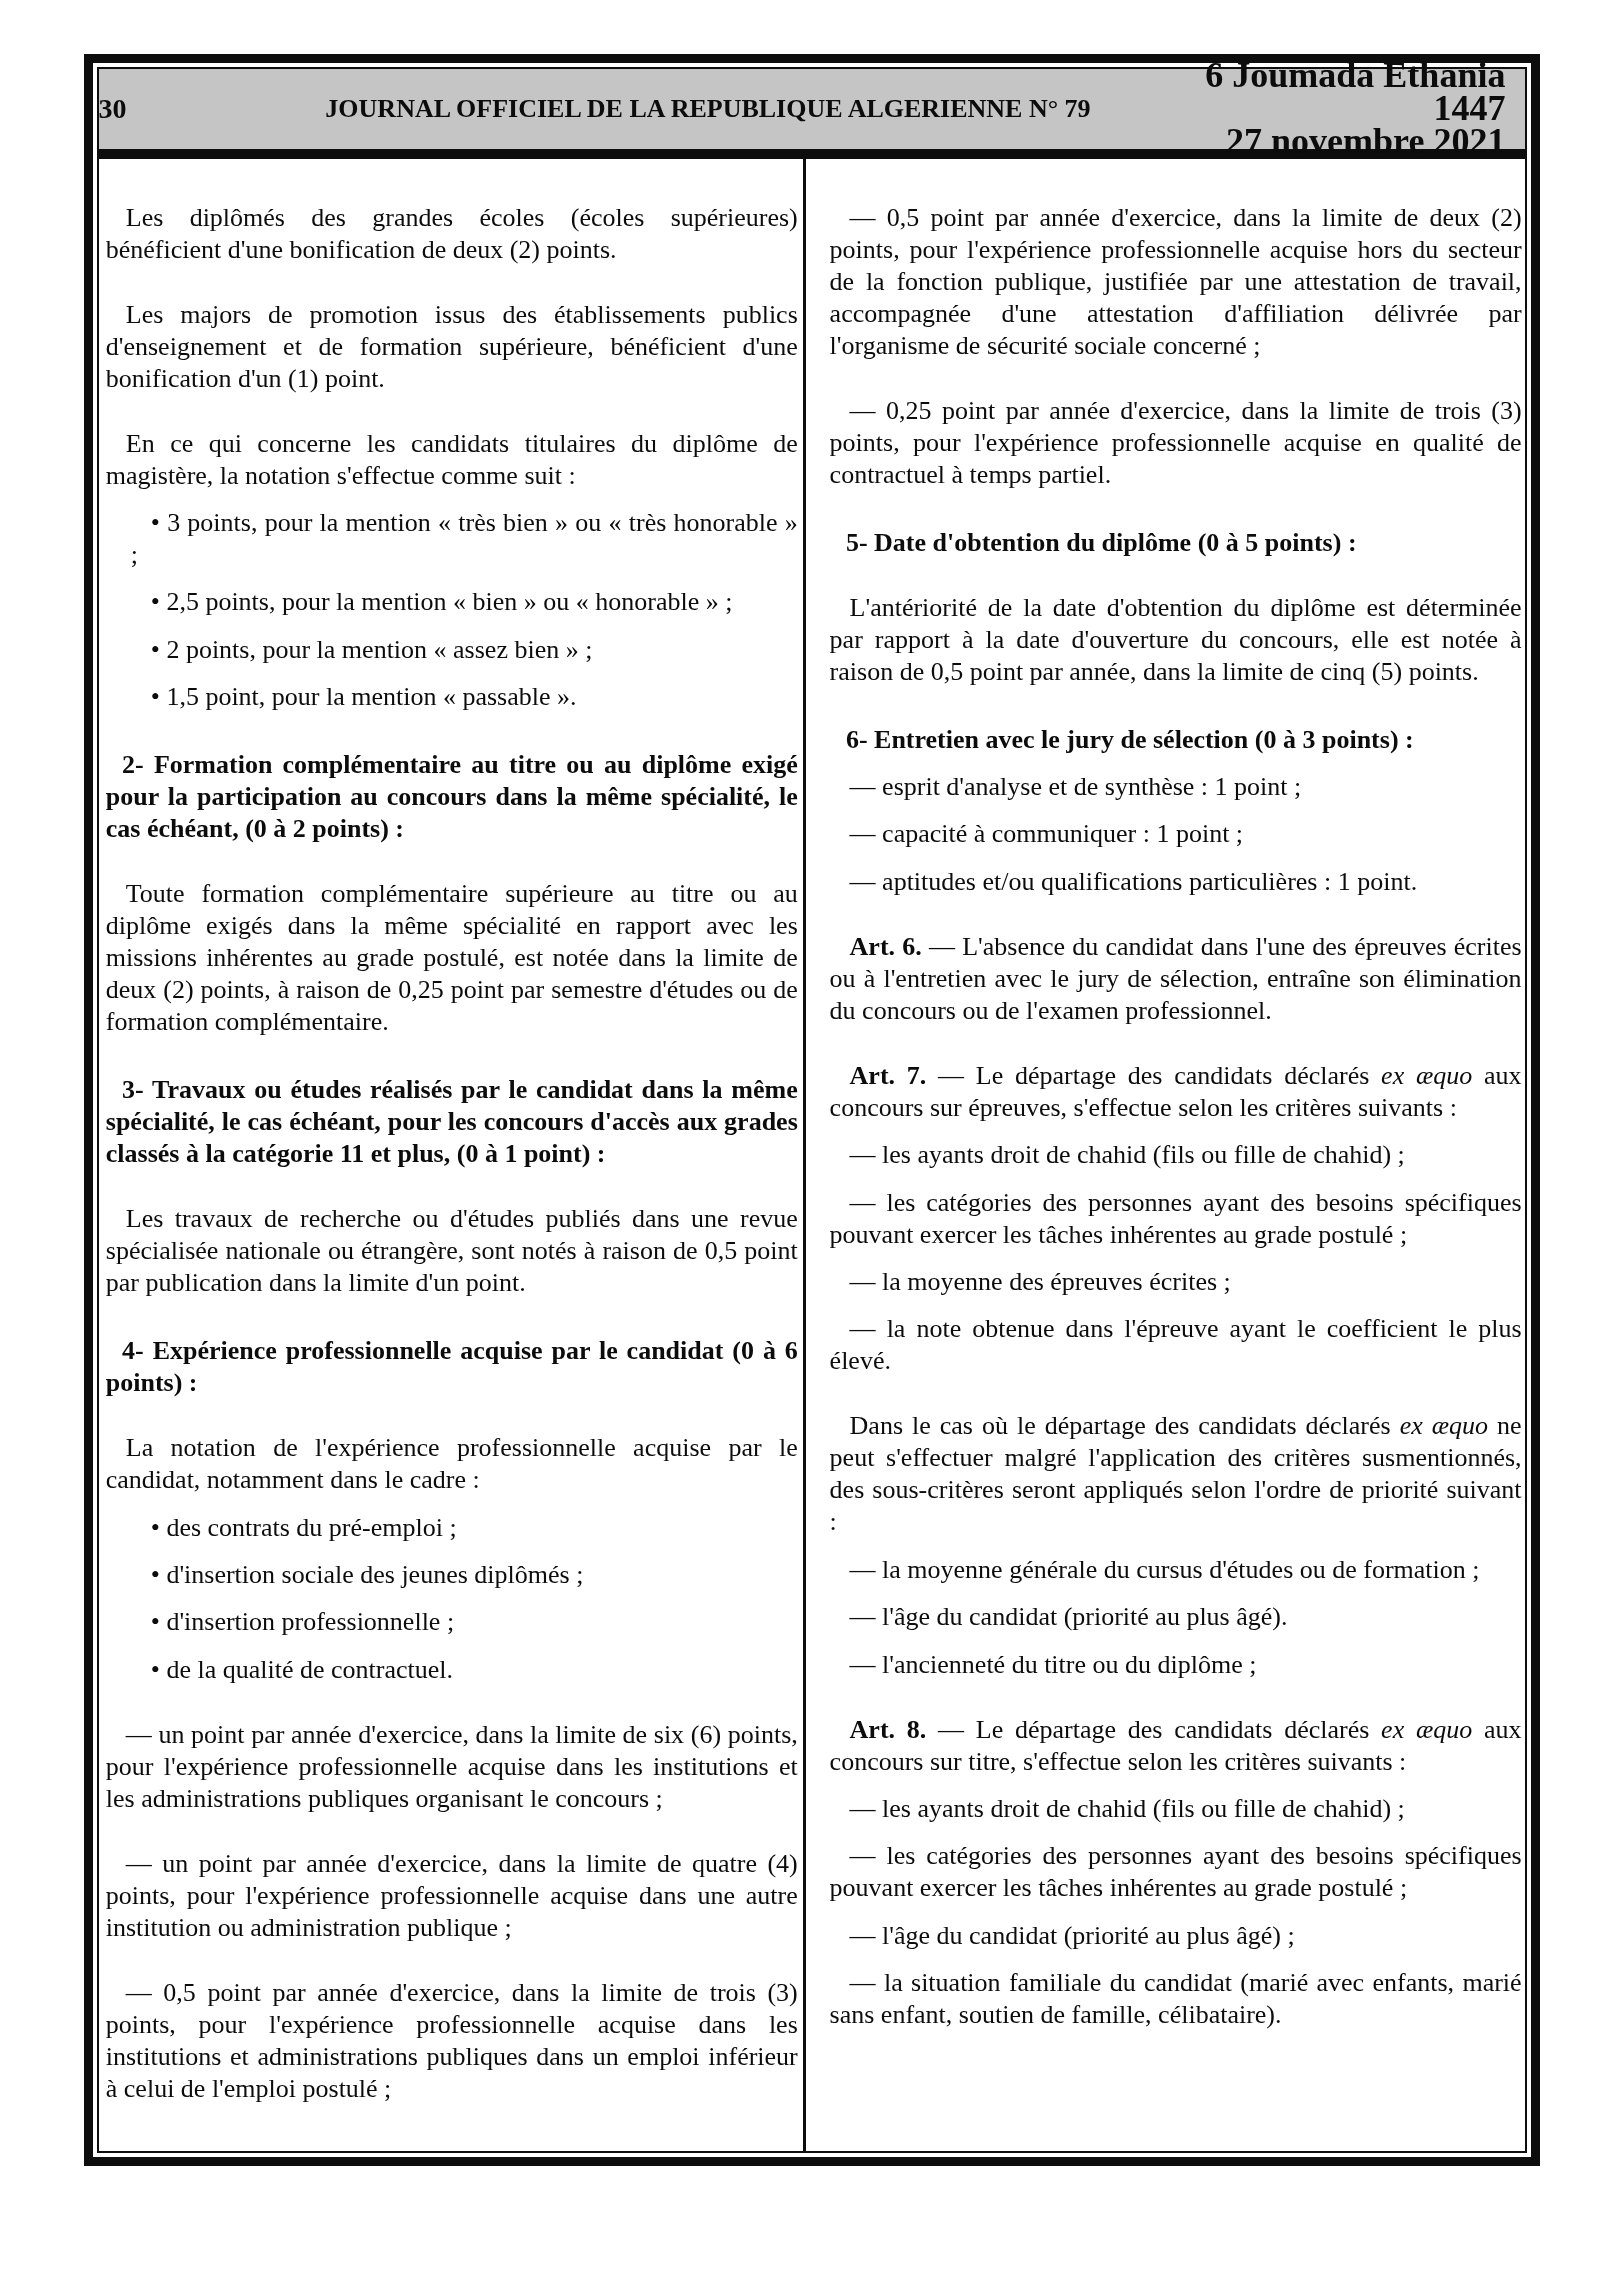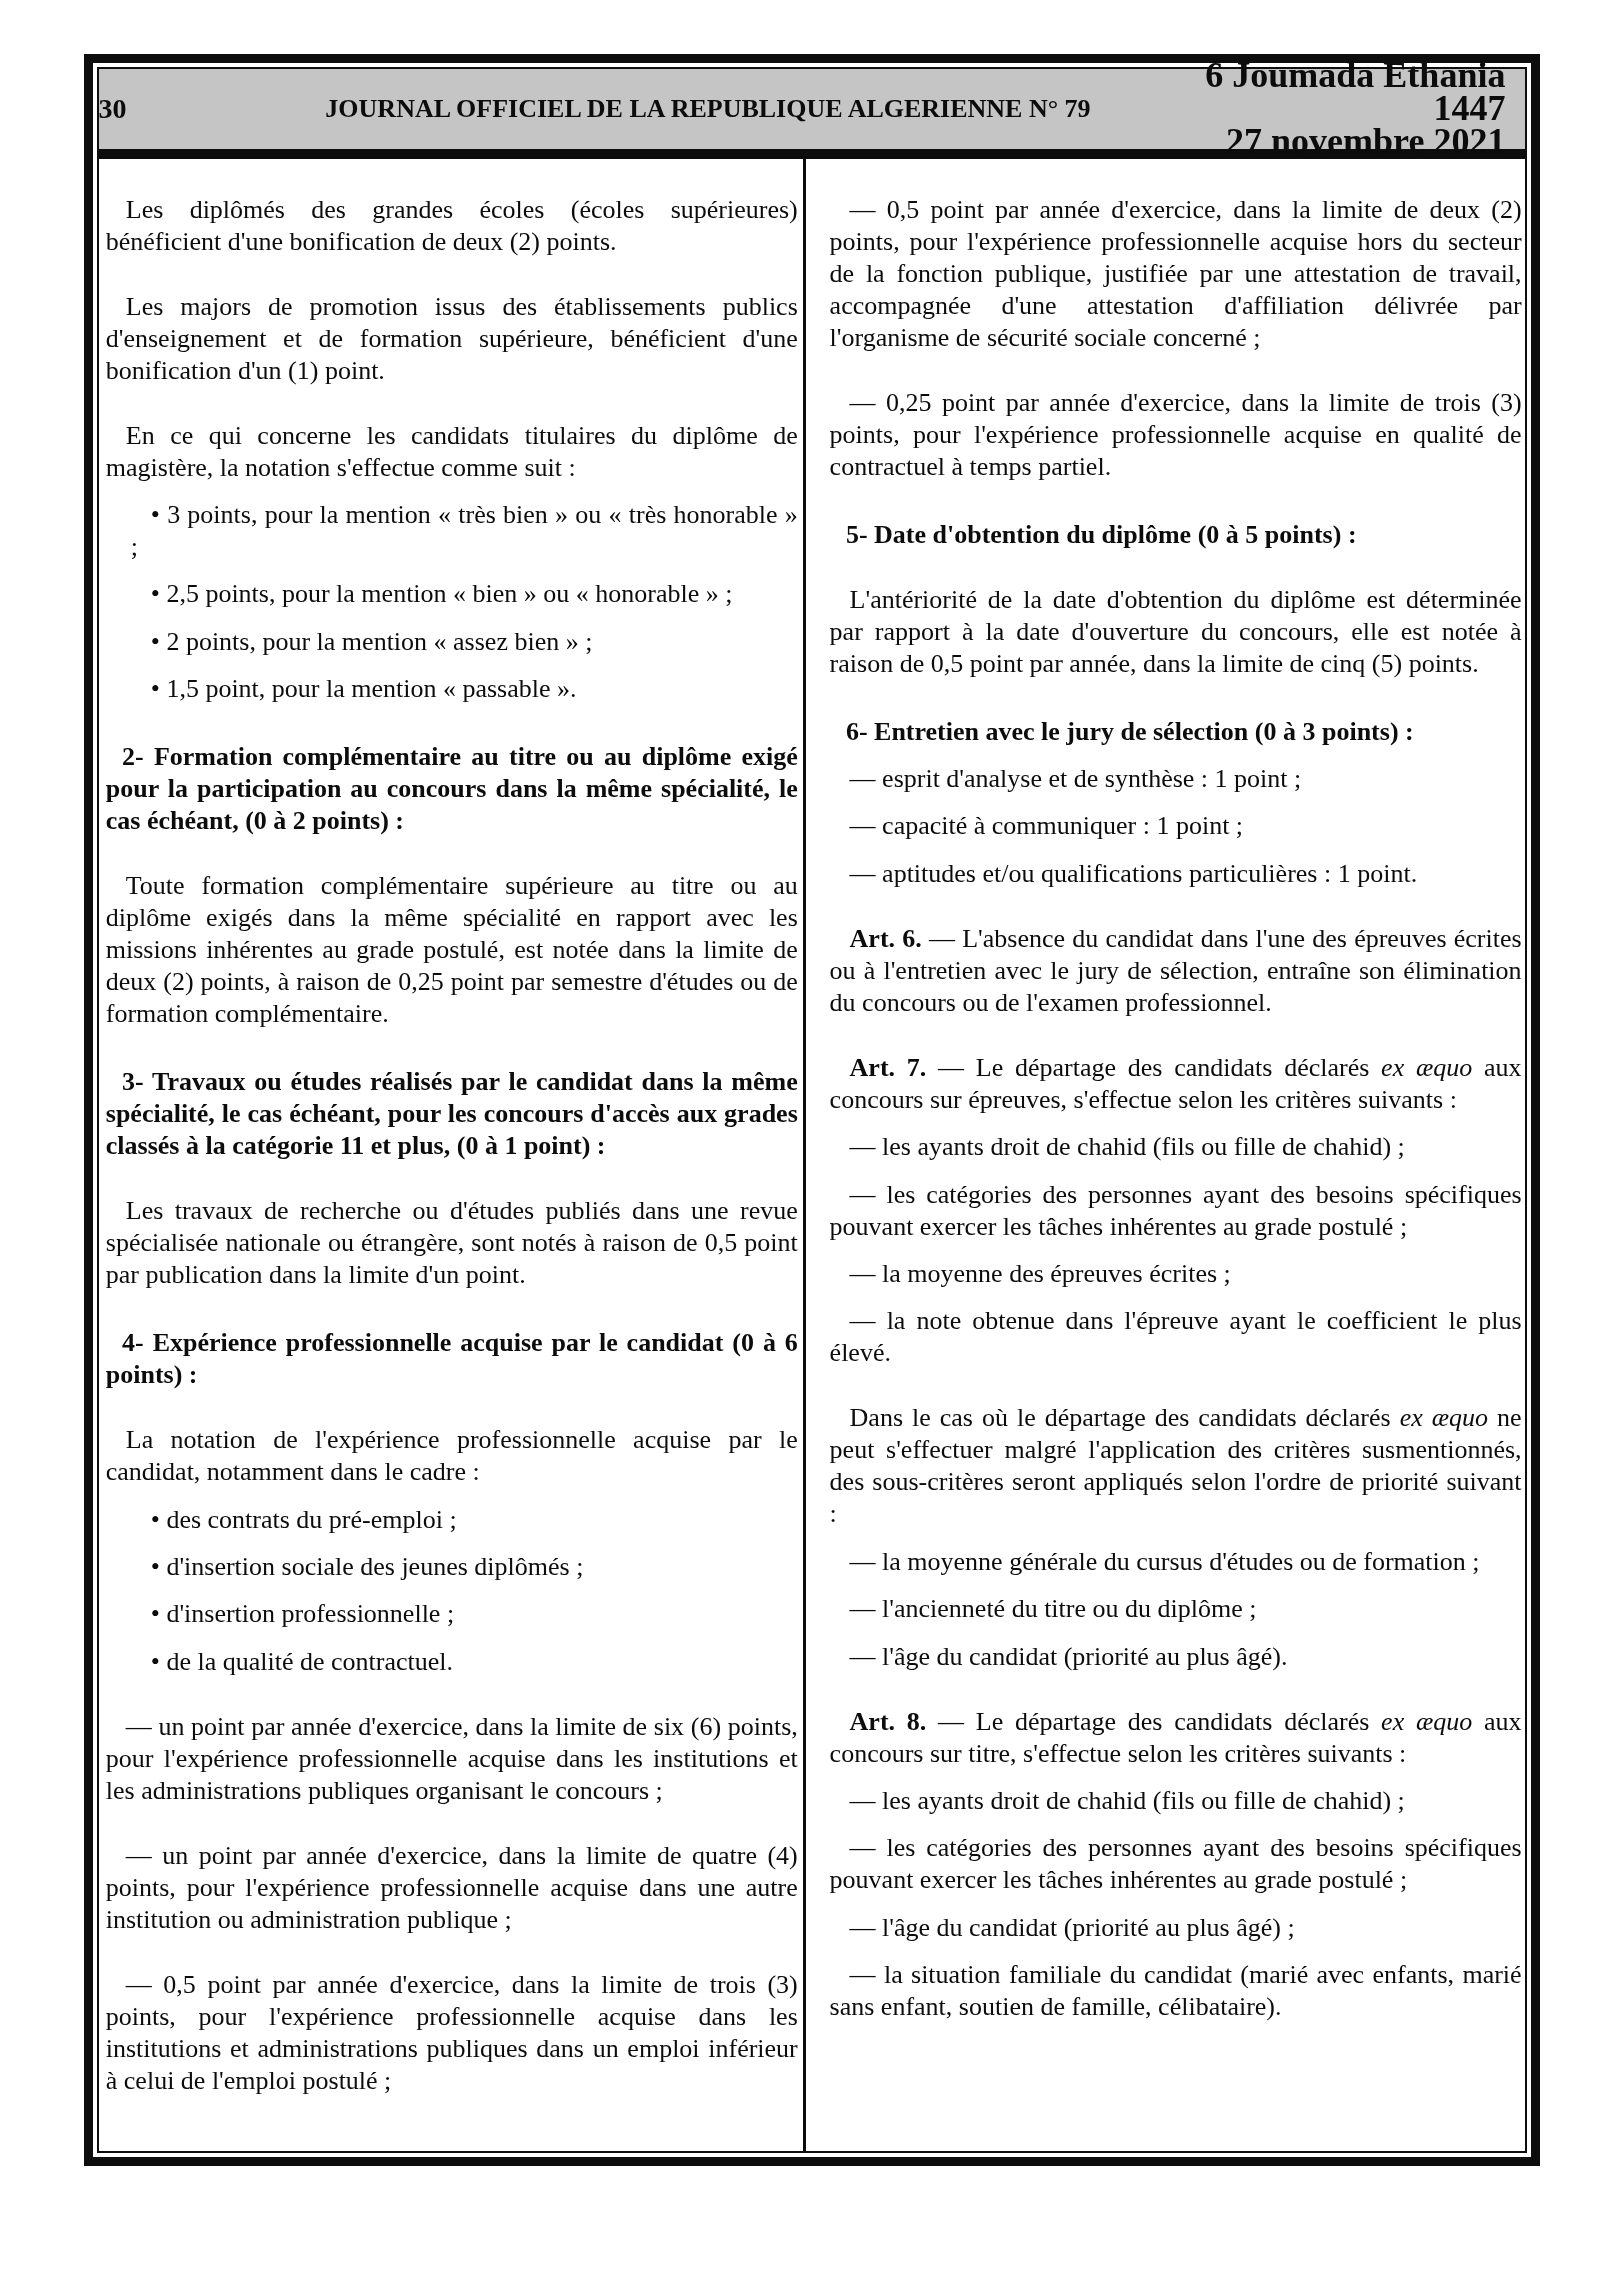--- a/index.html
+++ b/index.html
@@ -42,21 +42,21 @@
   }
   .body-area{
     position:absolute;left:0;right:0;top:90px;bottom:0;
     background:#ffffff;overflow:hidden;
   }
   .col-divider{
     position:absolute;left:704px;top:0;bottom:0;width:3.6px;
     background:#0d0d0d;
   }
   .col{
-    position:absolute;top:8px;bottom:0;width:692px;
+    position:absolute;top:16px;bottom:0;width:692px;
     padding-top:27px;box-sizing:border-box;
     overflow:hidden;
     font-size:26px;line-height:32px;
     text-align:justify;
   }
   .col-left{left:7.2px;}
   .col-right{left:731px;}
   .blk{margin:33px 0 0 0;text-indent:20px;}
   .blk:first-child{margin-top:0;}
   .blk.heading{font-weight:bold;text-indent:16.3px;margin-top:36px;}
@@ -115,22 +115,22 @@
             <p class="blk item"><span>— capacité à communiquer : 1 point ;</span></p>
             <p class="blk item"><span>— aptitudes et/ou qualifications particulières : 1 point.</span></p>
             <p class="blk para"><span class="b">Art. 6. </span><span>— L'absence du candidat dans l'une des épreuves écrites ou à l'entretien avec le jury de sélection, entraîne son élimination du concours ou de l'examen professionnel.</span></p>
             <p class="blk para"><span class="b">Art. 7. </span><span>— Le départage des candidats déclarés </span><span class="i">ex æquo</span><span> aux concours sur épreuves, s'effectue selon les critères suivants :</span></p>
             <p class="blk item"><span>— les ayants droit de chahid (fils ou fille de chahid) ;</span></p>
             <p class="blk item"><span>— les catégories des personnes ayant des besoins spécifiques pouvant exercer les tâches inhérentes au grade postulé ;</span></p>
             <p class="blk item"><span>— la moyenne des épreuves écrites ;</span></p>
             <p class="blk item"><span>— la note obtenue dans l'épreuve ayant le coefficient le plus élevé.</span></p>
             <p class="blk para"><span>Dans le cas où le départage des candidats déclarés </span><span class="i">ex æquo</span><span> ne peut s'effectuer malgré l'application des critères susmentionnés, des sous-critères seront appliqués selon l'ordre de priorité suivant :</span></p>
             <p class="blk item"><span>— la moyenne générale du cursus d'études ou de formation ;</span></p>
+            <p class="blk item"><span>— l'âge du candidat (priorité au plus âgé).</span></p>
             <p class="blk item"><span>— l'ancienneté du titre ou du diplôme ;</span></p>
-            <p class="blk item"><span>— l'âge du candidat (priorité au plus âgé).</span></p>
             <p class="blk para"><span class="b">Art. 8. </span><span>— Le départage des candidats déclarés </span><span class="i">ex æquo</span><span> aux concours sur titre, s'effectue selon les critères suivants :</span></p>
             <p class="blk item"><span>— les ayants droit de chahid (fils ou fille de chahid) ;</span></p>
             <p class="blk item"><span>— les catégories des personnes ayant des besoins spécifiques pouvant exercer les tâches inhérentes au grade postulé ;</span></p>
             <p class="blk item"><span>— l'âge du candidat (priorité au plus âgé) ;</span></p>
             <p class="blk item"><span>— la situation familiale du candidat (marié avec enfants, marié sans enfant, soutien de famille, célibataire).</span></p>
           </div>
       </div>
 
     </div>
   </div>

